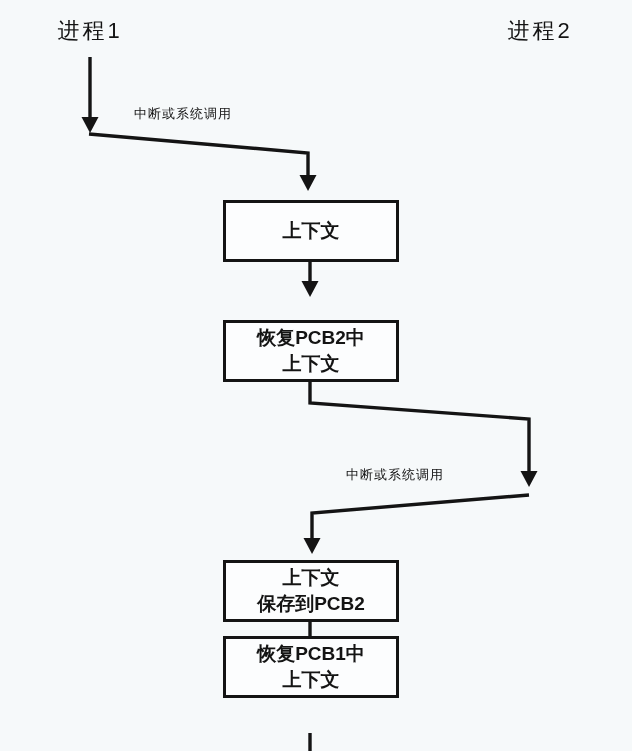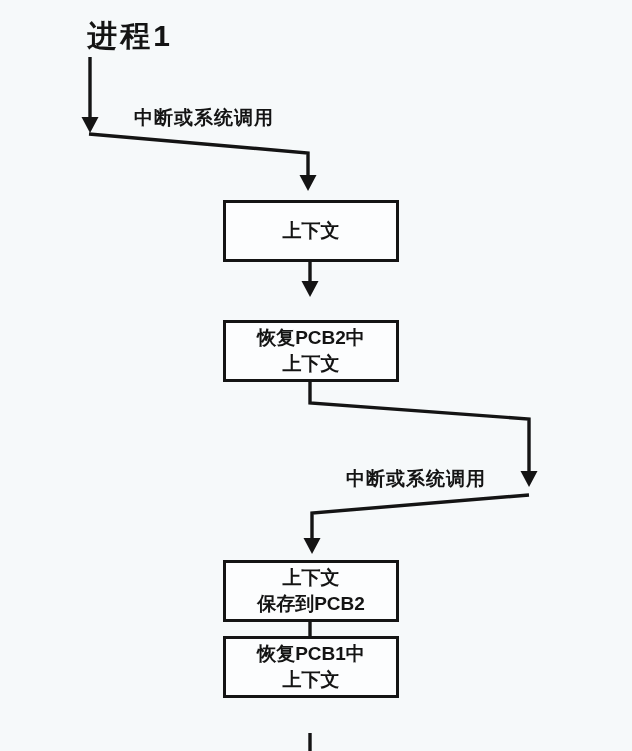--- a/index.html
+++ b/index.html
@@ -16,26 +16,26 @@
     width:632px;height:751px;
     background:var(--background);
     overflow:hidden;
   }
   svg.flow-lines{position:absolute;left:0;top:0;width:632px;height:751px;}
   svg.flow-lines path{stroke:var(--stroke);stroke-width:3.4;fill:none;}
   svg.flow-lines path.head{stroke:none;fill:var(--stroke);}
   .col-header{
     position:absolute;
     transform:translateX(-50%);
-    font-size:30px;font-weight:bold;letter-spacing:3px;
-    color:var(--text);white-space:nowrap;margin-left:40px;
+    font-size:22px;font-weight:normal;letter-spacing:3px;
+    color:var(--text);white-space:nowrap;
   }
   .edge-label{
     position:absolute;
-    font-size:19px;font-weight:bold;letter-spacing:1px;
+    font-size:13px;font-weight:normal;letter-spacing:1px;
     color:var(--text);white-space:nowrap;
   }
   .flow-box{
     position:absolute;
     left:223px;width:176px;
     background:var(--box-fill);
     border:3px solid var(--stroke);
     display:flex;flex-direction:column;align-items:center;justify-content:center;
     font-size:19px;font-weight:bold;line-height:26px;
     color:var(--text);
@@ -78,20 +78,21 @@
       <path d="M 310,622 L 310,641"></path>
       <path class="head" d="M 301.5,640 L 318.5,640 L 310,656 Z"></path>
     </g>
 
     <g>
       <path d="M 310,733 L 310,751"></path>
     </g>
   </svg>
 
   <div class="col-header" style="left:90px;top:16px;">进程1</div>
+  <div class="col-header" style="left:540px;top:16px;">进程2</div>
 
   <div class="edge-label" style="left:134px;top:105px;">中断或系统调用</div>
   <div class="edge-label" style="left:346px;top:466px;">中断或系统调用</div>
 
   <div class="flow-box" style="top:200px;height:62px;">
     <span>上下文</span>
   </div>
 
   <div class="flow-box" style="top:310px;height:62px;margin-top:10px;">
     <span>恢复PCB2中</span>

